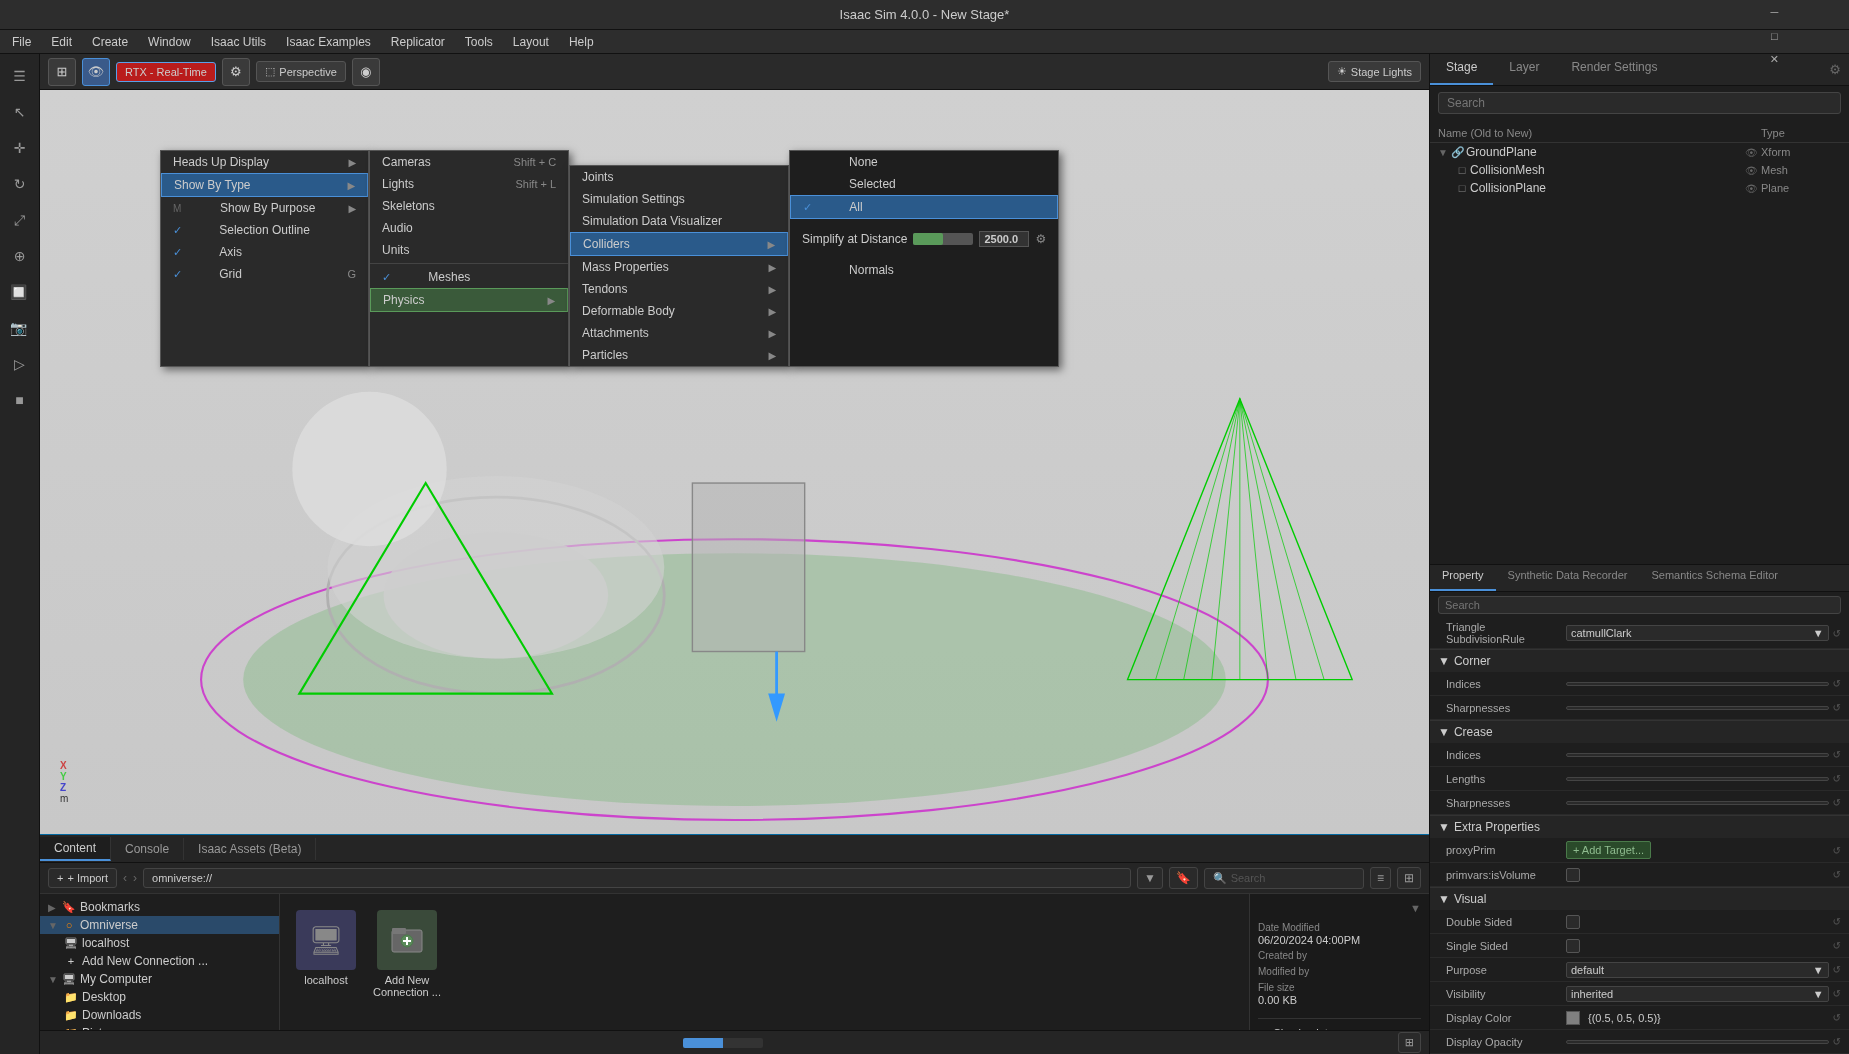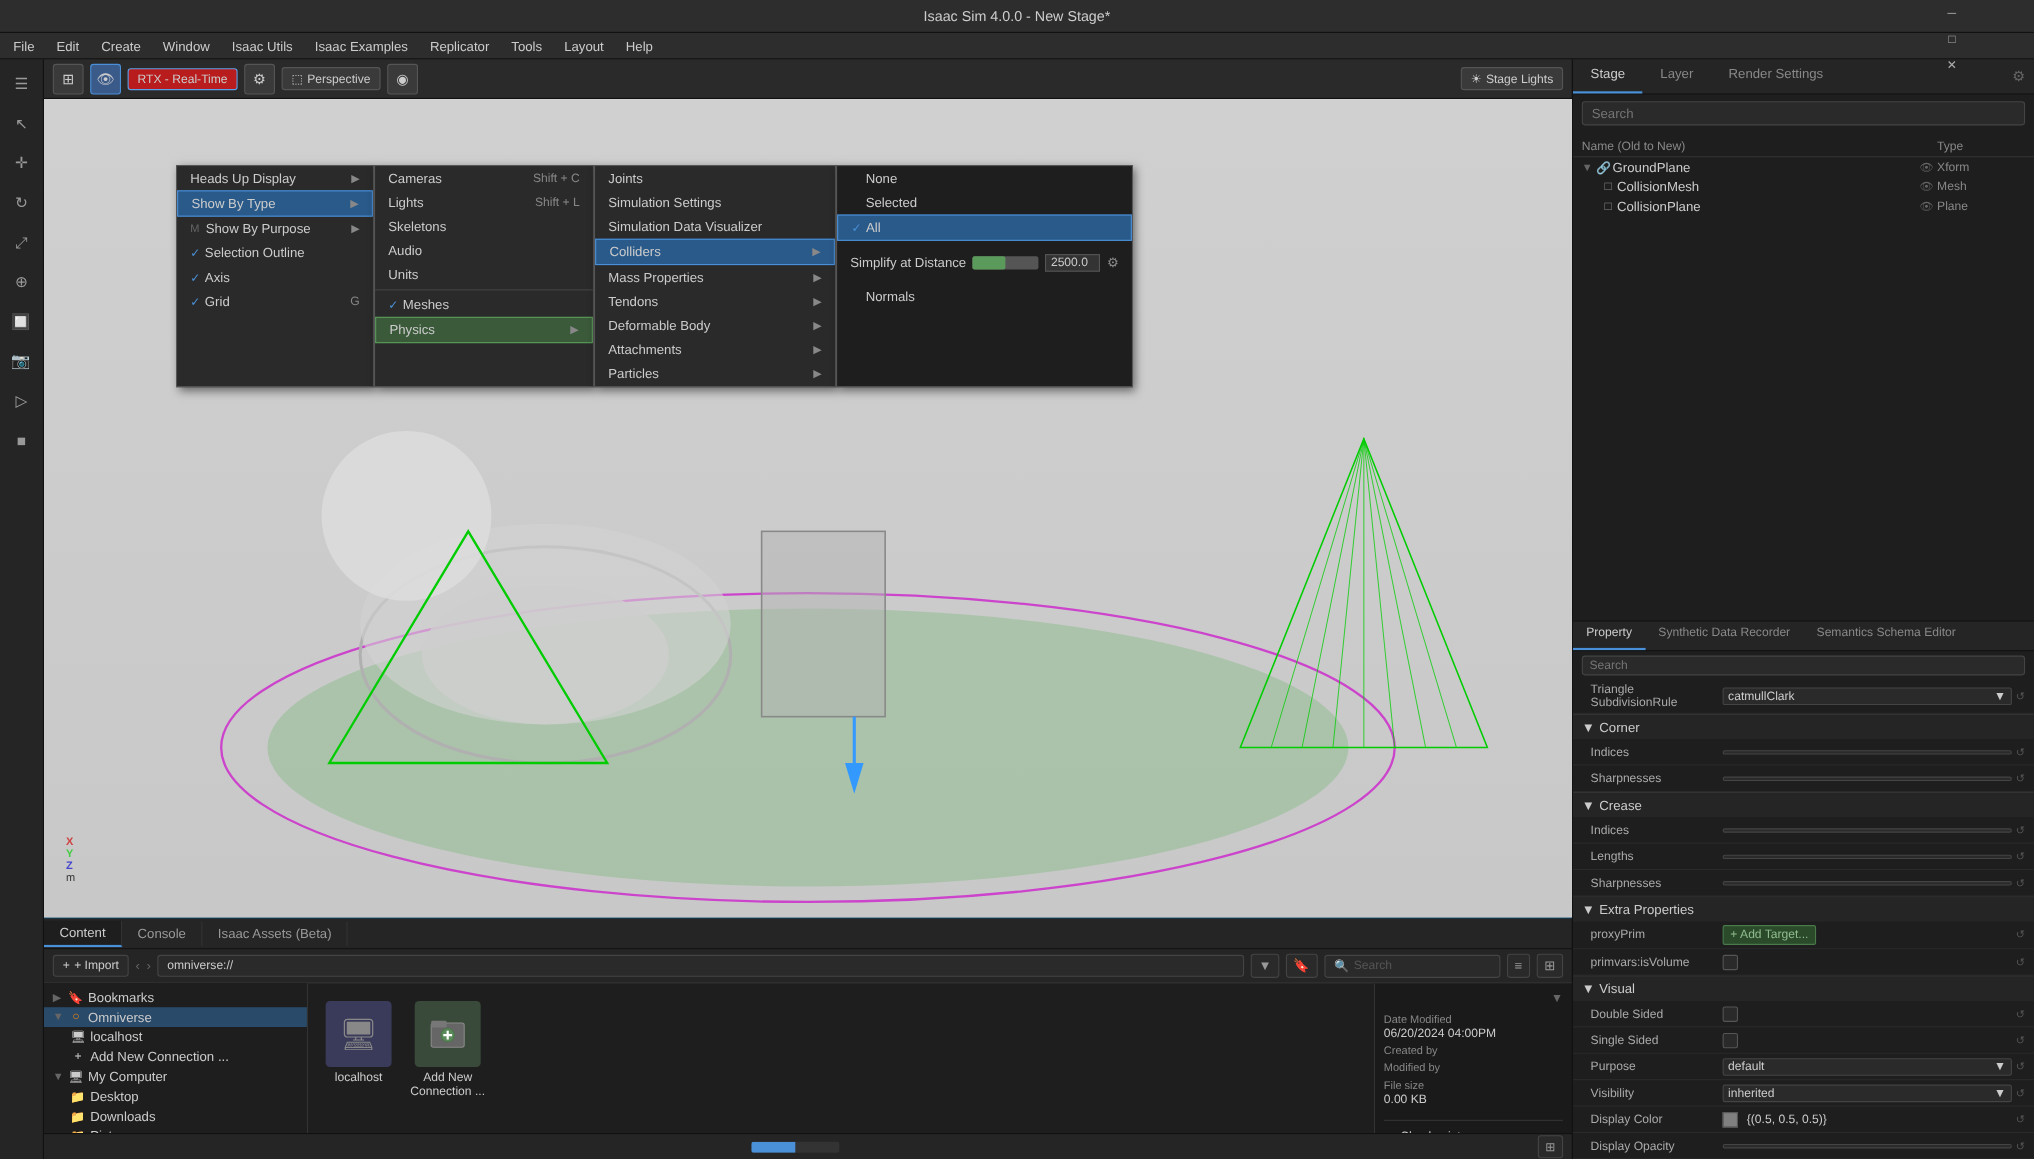--- a/index.html
+++ b/index.html
@@ -179,20 +179,21 @@
       box-shadow: 3px 3px 8px rgba(0,0,0,0.5);
     }
     .context-menu-item {
       padding: 4px 12px;
       display: flex;
       align-items: center;
       justify-content: flex-start;
       color: #cccccc;
       font-size: 12px;
       cursor: pointer;
+      gap: 33px;
     }
     .context-menu-item.active-item {
       background: #2a5a8a;
       border: 1px solid #4a90d9;
     }
     .context-menu-item.highlighted {
       background: #3a5a3a;
       border: 1px solid #5a9a5a;
     }
     .context-menu-separator {
@@ -244,20 +245,21 @@
       height: 100%;
       background: #5a9a5a;
       border-radius: 2px;
     }
     .simplify-value {
       background: #333;
       border: 1px solid #555;
       padding: 1px 4px;
       font-size: 11px;
       min-width: 50px;
+      font-weight: bold;
     }
 
     
     .axis-indicator {
       position: absolute;
       bottom: 30px;
       left: 20px;
       font-size: 10px;
       color: #333;
     }
@@ -834,21 +836,21 @@
               <div class="context-menu-item">
                 <span class="check-mark">✓</span>
                 <span class="menu-label">Meshes</span>
               </div>
               <div class="context-menu-item highlighted">
                 <span class="menu-label">Physics</span>
                 <span class="arrow-right">▶</span>
               </div>
             </div>
 
-            <div class="submenu-l2" style="min-width:220px;">
+            <div class="submenu-l2" style="min-width:220px;margin-top:15px;">
               <div class="context-menu-item">
                 <span class="menu-label">Joints</span>
               </div>
               <div class="context-menu-item">
                 <span class="menu-label">Simulation Settings</span>
               </div>
               <div class="context-menu-item">
                 <span class="menu-label">Simulation Data Visualizer</span>
               </div>
               <div class="context-menu-item active-item">

